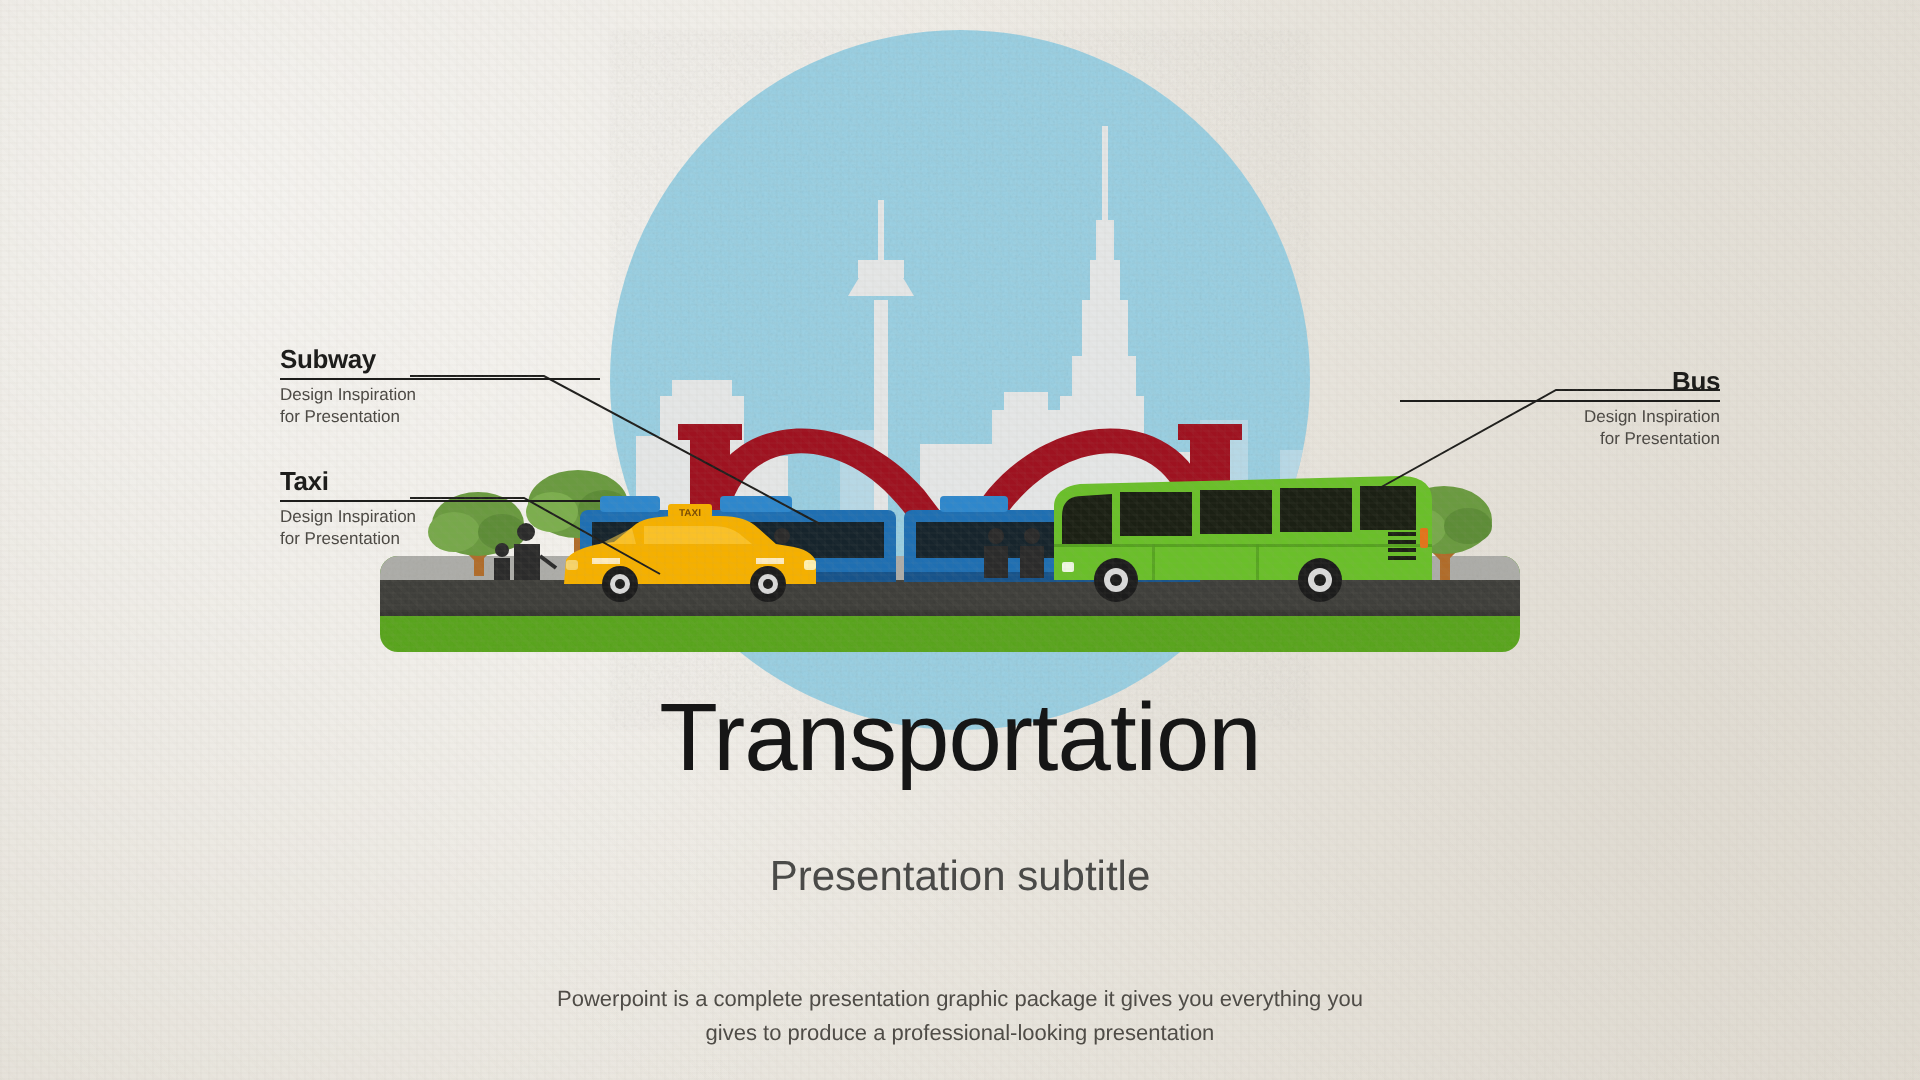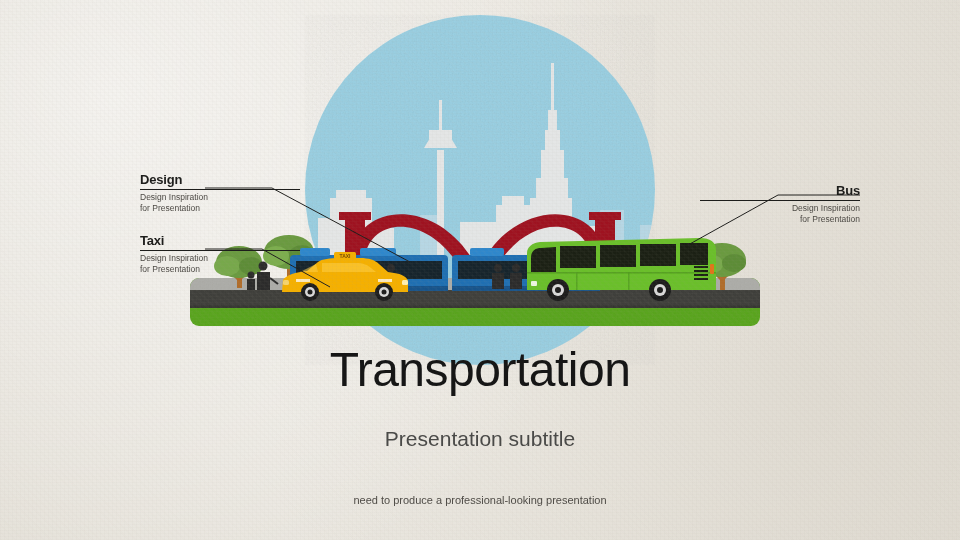--- a/index.html
+++ b/index.html
@@ -319,21 +319,21 @@
     <g stroke="#1d1d1b" stroke-width="1" fill="none">
       <path d="M205 188 L272 188 L410 262"></path>
       <path d="M205 249 L262 249 L330 287"></path>
       <path d="M860 195 L778 195 L688 245"></path>
     </g>
   </svg>
 
   <div id="grain"></div>
 
   <div class="callout left" id="callout-subway">
-    <div class="ttl">Design</div>
+    <div class="ttl">Subway</div>
     <div class="rule"></div>
     <div class="sub">Design Inspiration</div>
     <div class="sub">for Presentation</div>
   </div>
 
   <div class="callout left" id="callout-taxi">
     <div class="ttl">Taxi</div>
     <div class="rule"></div>
     <div class="sub">Design Inspiration</div>
     <div class="sub">for Presentation</div>
@@ -343,16 +343,17 @@
     <div class="ttl">Bus</div>
     <div class="rule"></div>
     <div class="sub">Design Inspiration</div>
     <div class="sub">for Presentation</div>
   </div>
 
   <div id="title">Transportation</div>
   <div id="subtitle">Presentation subtitle</div>
 
   <div id="footer">
-    <div>need to produce a professional-looking presentation</div>
+    <div>Powerpoint is a complete presentation graphic package it gives you everything you</div>
+    <div>gives to produce a professional-looking presentation</div>
   </div>
 
 </div>
 
 </body></html>

